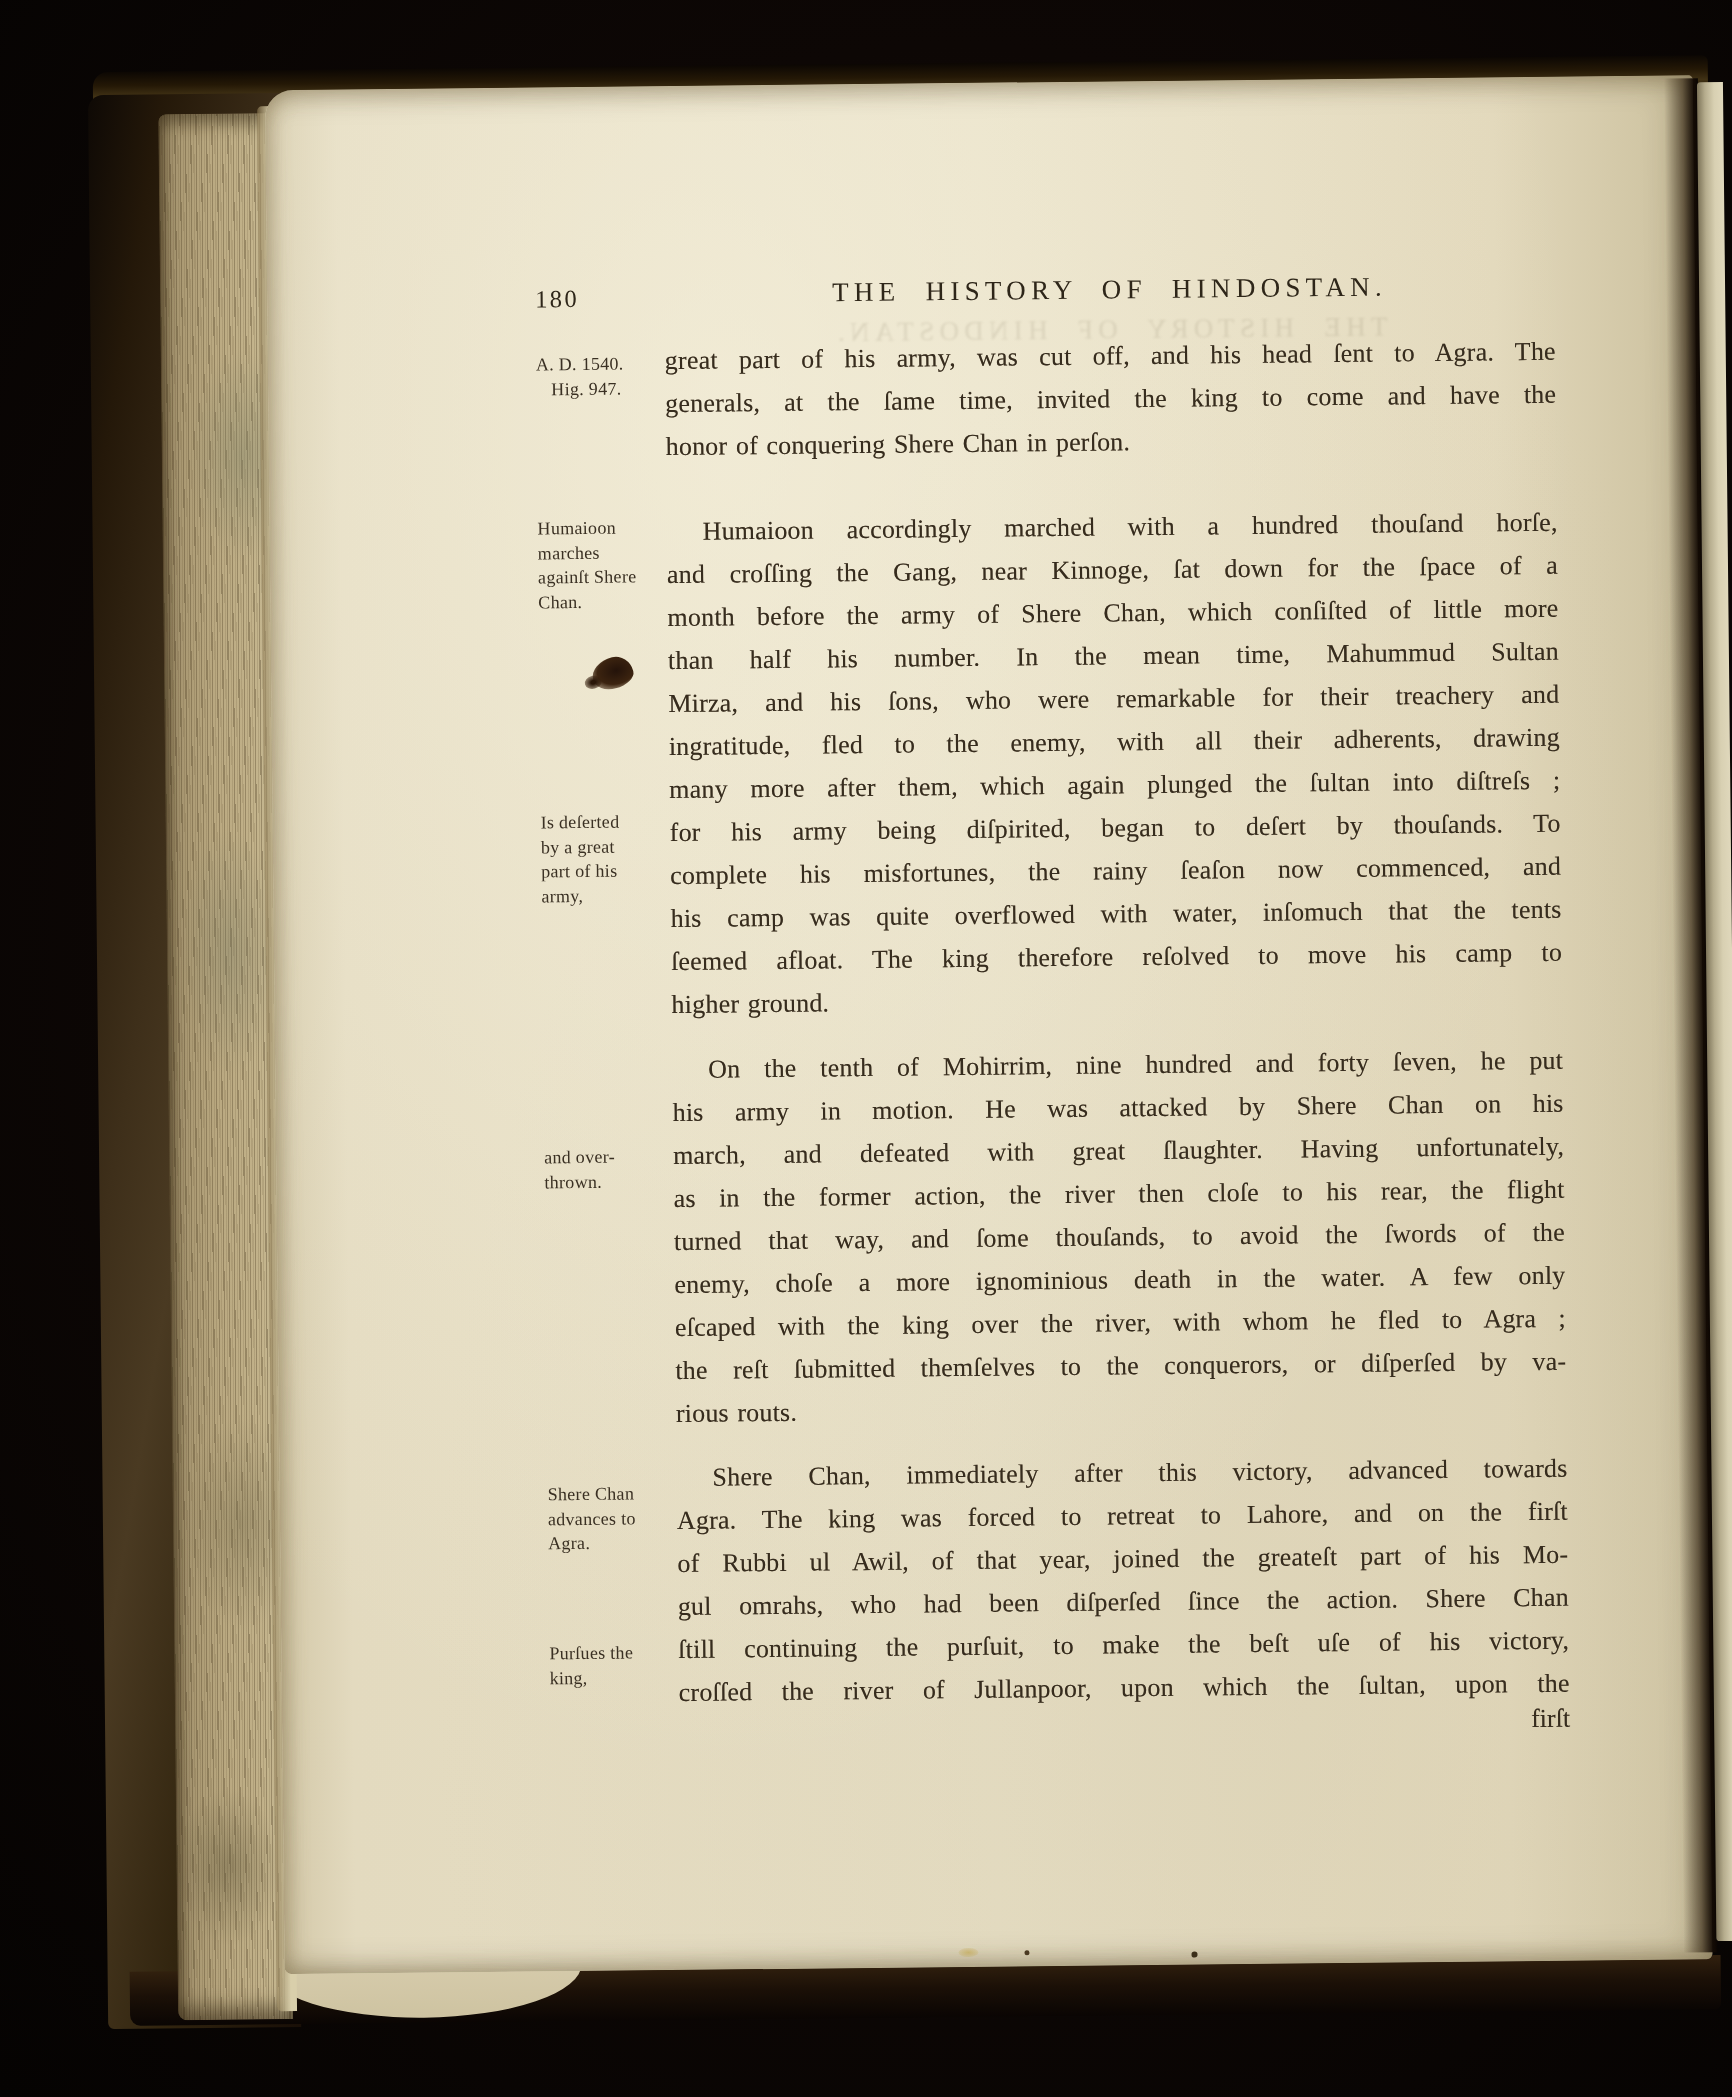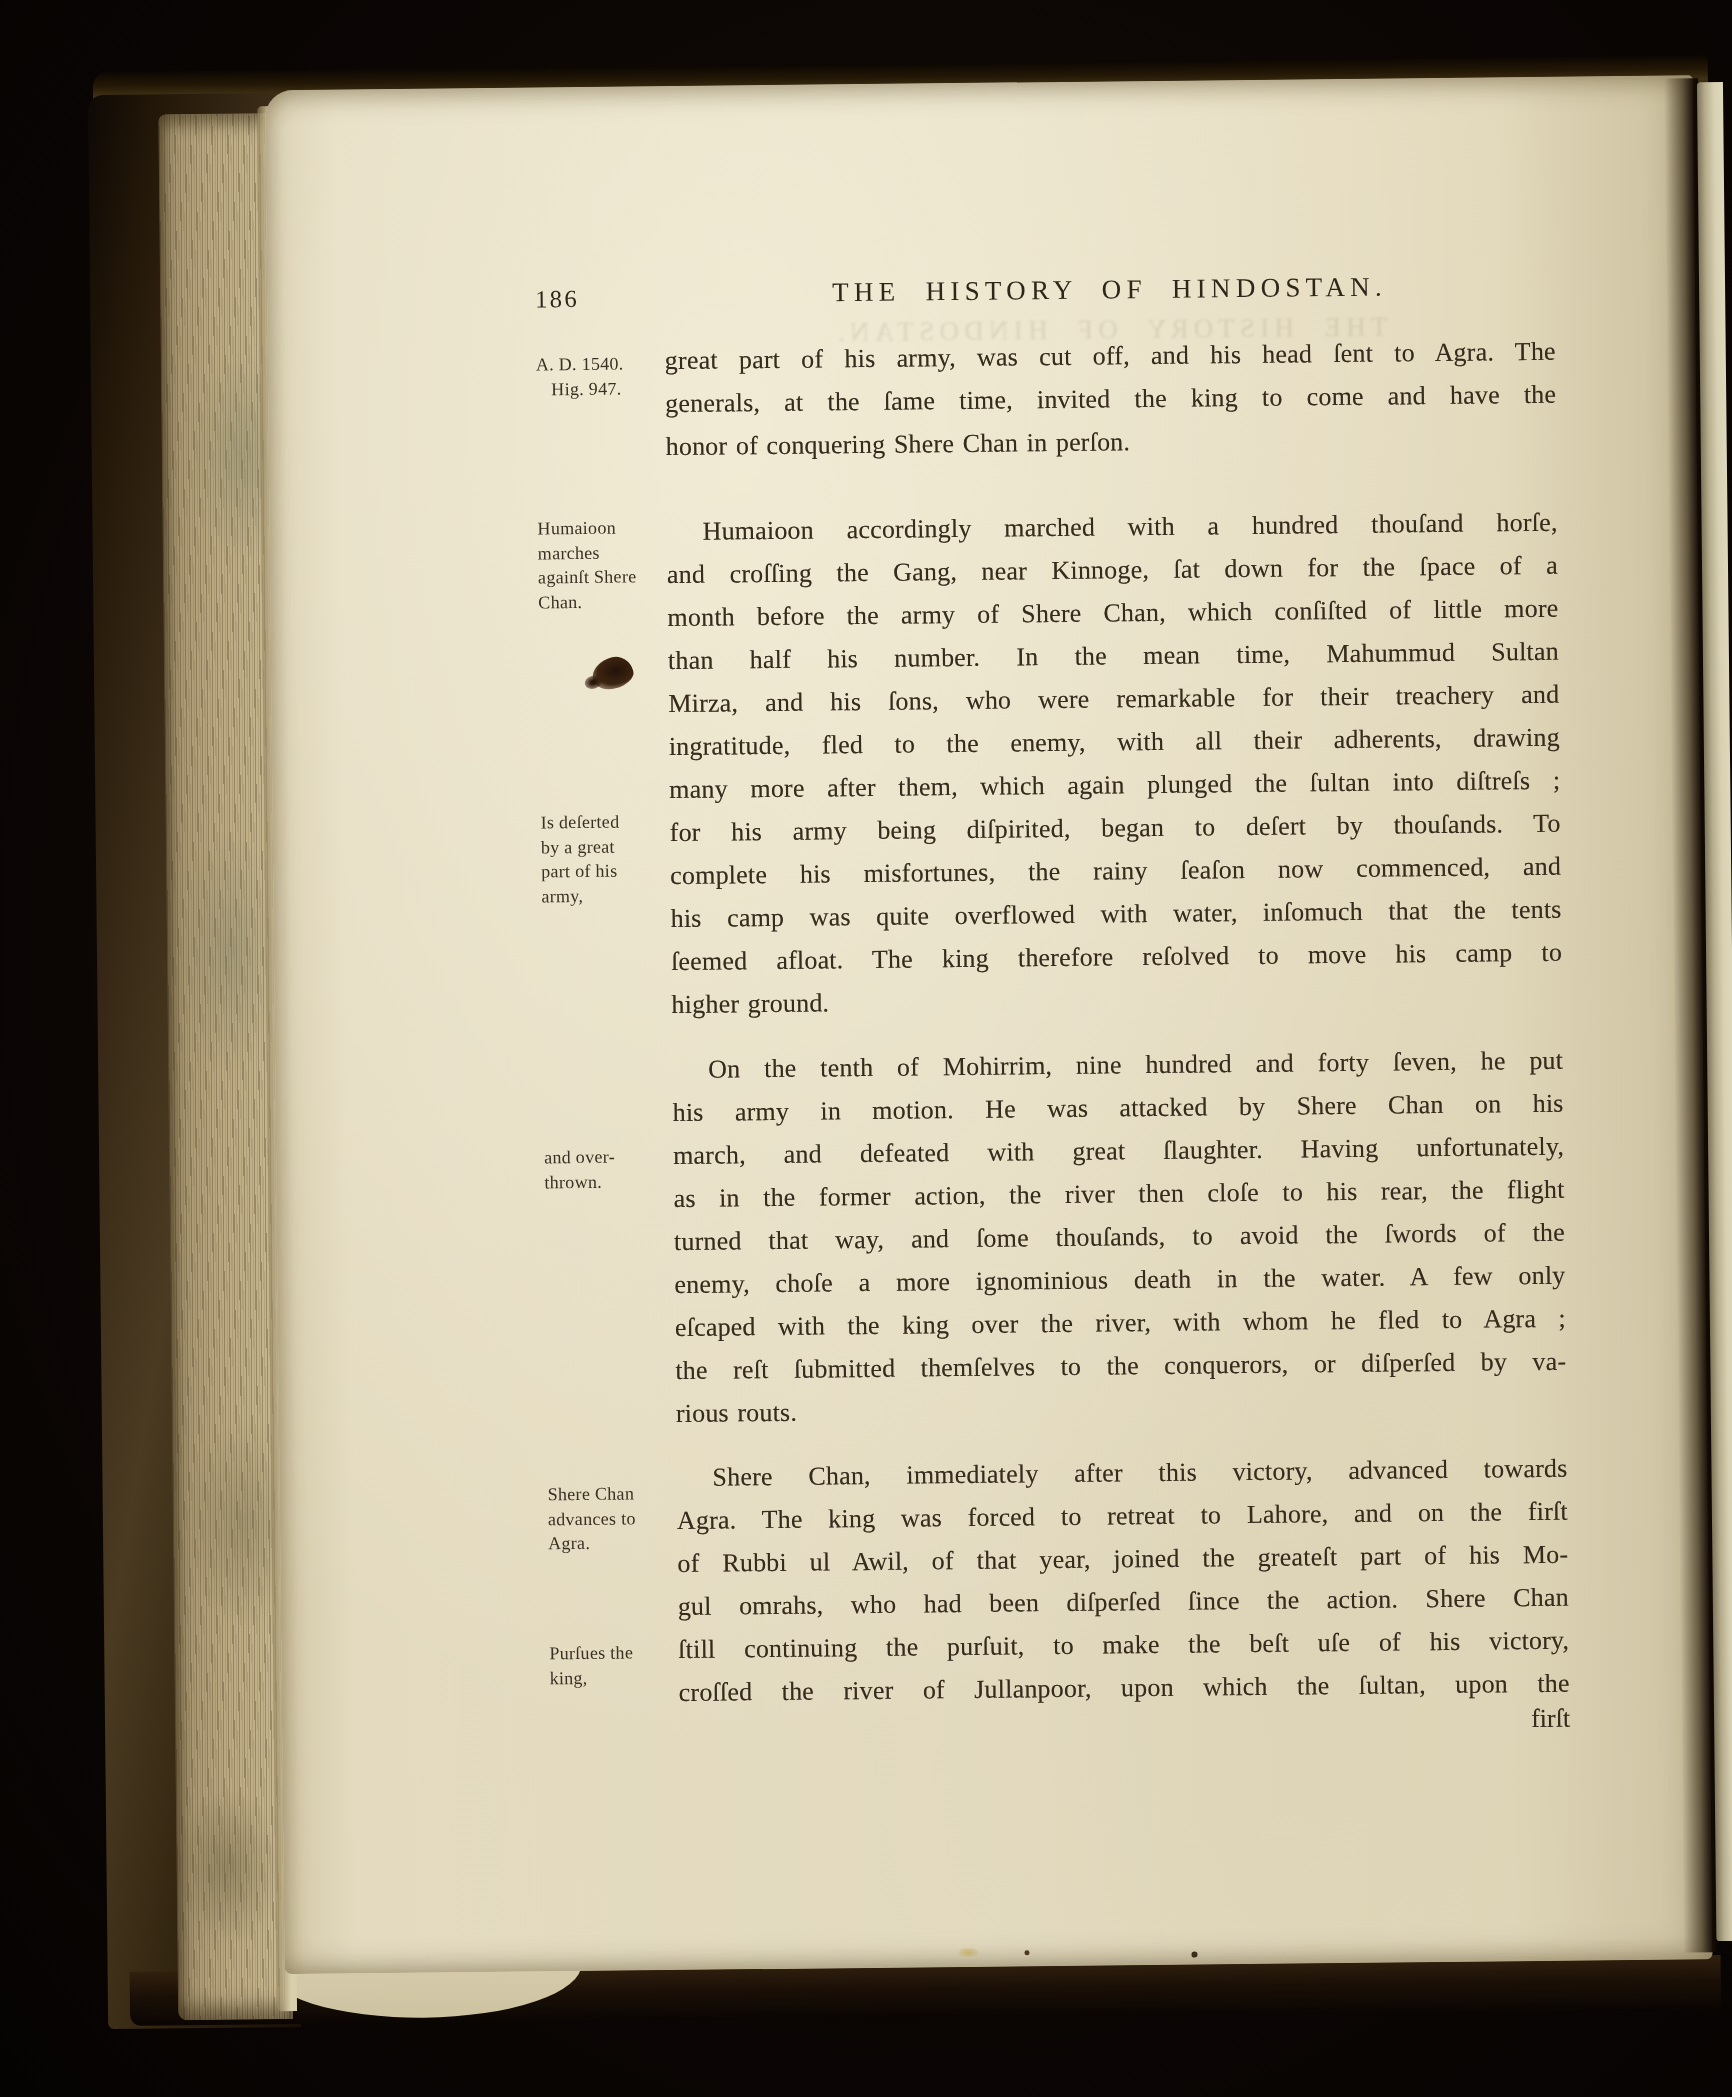--- a/index.html
+++ b/index.html
@@ -128,21 +128,21 @@
     <div class="cover-top"></div>
     <div class="cover-left"></div>
     <div class="cover-bottom"></div>
 
     <div class="page-sag"></div>
     <div class="fore-edge"></div>
     <div class="fore-edge-inner"></div>
 
     <div class="page">
       <div class="running-head-ghost">THE HISTORY OF HINDOSTAN.</div>
-      <div class="page-num">186</div>
+      <div class="page-num">180</div>
       <div class="running-head">THE HISTORY OF HINDOSTAN.</div>
 
       <div id="notes-root">
           <div class="margin-note hang" style="top: 265px;">
             <div class="nl">A. D. 1540.</div>
             <div class="nl">Hig. 947.</div>
           </div>
           <div class="margin-note" style="top: 429px;">
             <div class="nl">Humaioon</div>
             <div class="nl">marches</div>

